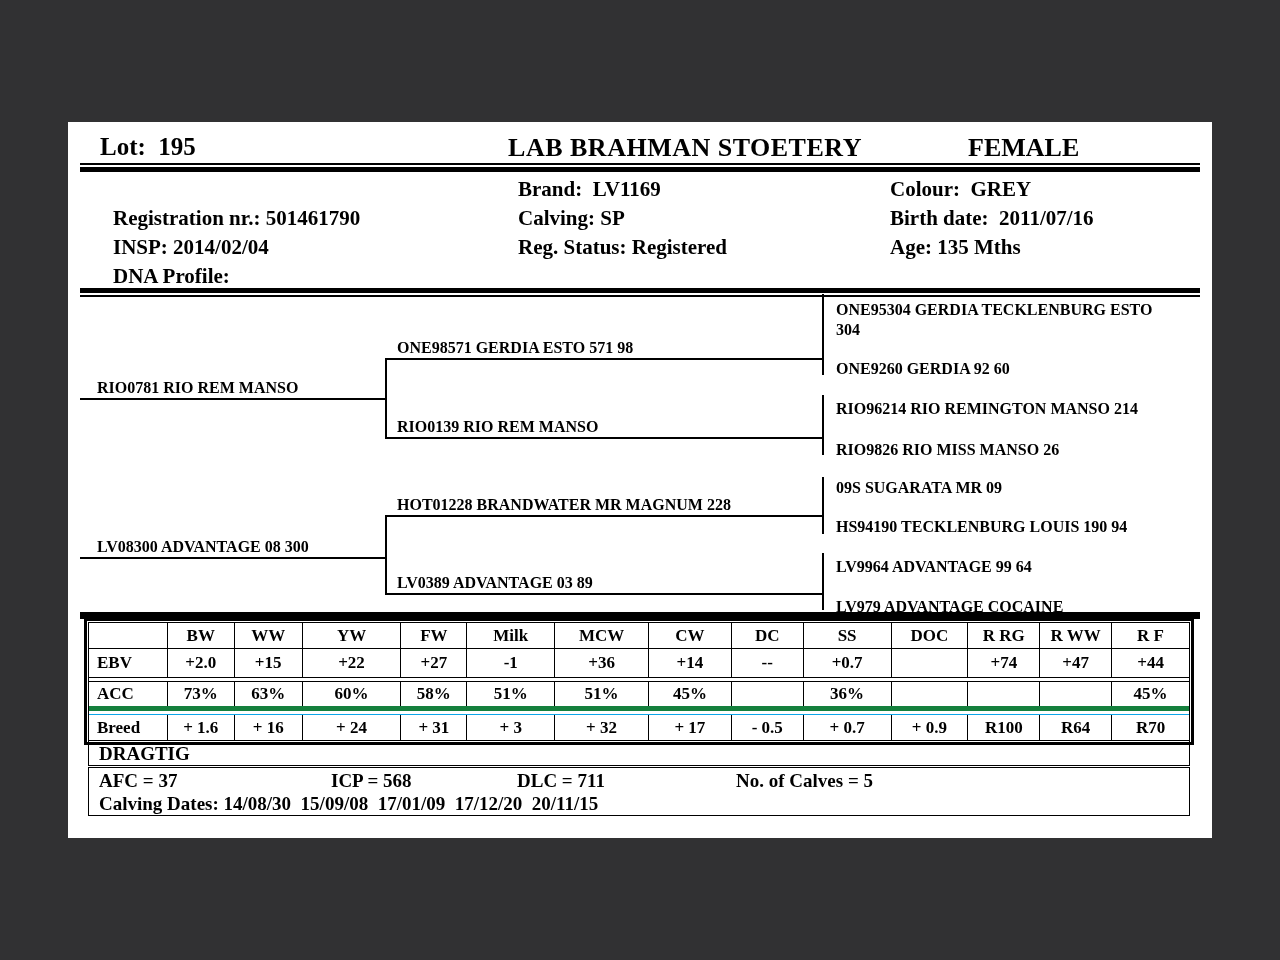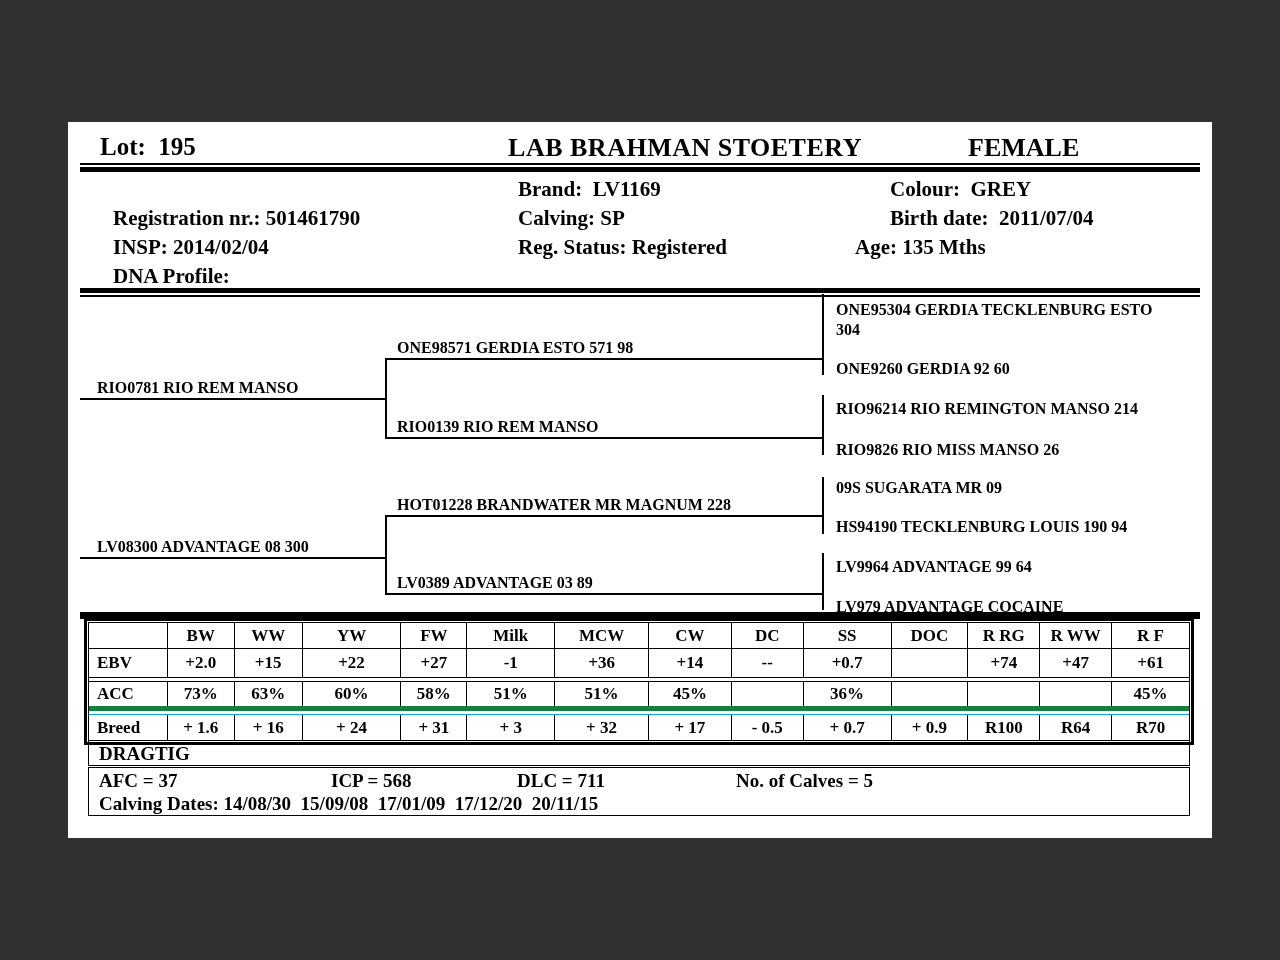--- a/index.html
+++ b/index.html
@@ -70,22 +70,22 @@
   <div class="hline rule-a"></div>
   <div class="hline rule-b"></div>
 
   <span class="iline" style="left:45px;top:85px;">Registration nr.: 501461790</span>
   <span class="iline" style="left:45px;top:114px;">INSP: 2014/02/04</span>
   <span class="iline" style="left:45px;top:143px;">DNA Profile:</span>
   <span class="iline" style="left:450px;top:56px;">Brand:  LV1169</span>
   <span class="iline" style="left:450px;top:85px;">Calving: SP</span>
   <span class="iline" style="left:450px;top:114px;">Reg. Status: Registered</span>
   <span class="iline" style="left:822px;top:56px;">Colour:  GREY</span>
-  <span class="iline" style="left:822px;top:85px;">Birth date:  2011/07/04</span>
-  <span class="iline" style="left:787px;top:114px;text-align:right;">Age: 135 Mths</span>
+  <span class="iline" style="left:822px;top:85px;">Birth date:  2011/07/16</span>
+  <span class="iline" style="left:822px;top:114px;text-align:right;">Age: 135 Mths</span>
   <div class="hline rule-c"></div>
   <div class="hline rule-d"></div>
 
   <div>
 
     <span class="pname" style="left:29px;top:256px;">RIO0781 RIO REM MANSO</span>
     <div class="hline" style="left:12px;top:276px;width:307px;"></div>
     <span class="pname" style="left:29px;top:415px;">LV08300 ADVANTAGE 08 300</span>
     <div class="hline" style="left:12px;top:435px;width:307px;"></div>
     <div class="vline" style="left:317px;top:236px;height:81px;"></div>
@@ -144,21 +144,21 @@
       <div class="tc">+22</div>
       <div class="tc">+27</div>
       <div class="tc">-1</div>
       <div class="tc">+36</div>
       <div class="tc">+14</div>
       <div class="tc">--</div>
       <div class="tc">+0.7</div>
       <div class="tc"></div>
       <div class="tc">+74</div>
       <div class="tc">+47</div>
-      <div class="tc">+61</div>
+      <div class="tc">+44</div>
     </div>
     <div class="tgap"></div>
     <div class="trow r-acc">
       <div class="tc lbl">ACC</div>
       <div class="tc">73%</div>
       <div class="tc">63%</div>
       <div class="tc">60%</div>
       <div class="tc">58%</div>
       <div class="tc">51%</div>
       <div class="tc">51%</div>

